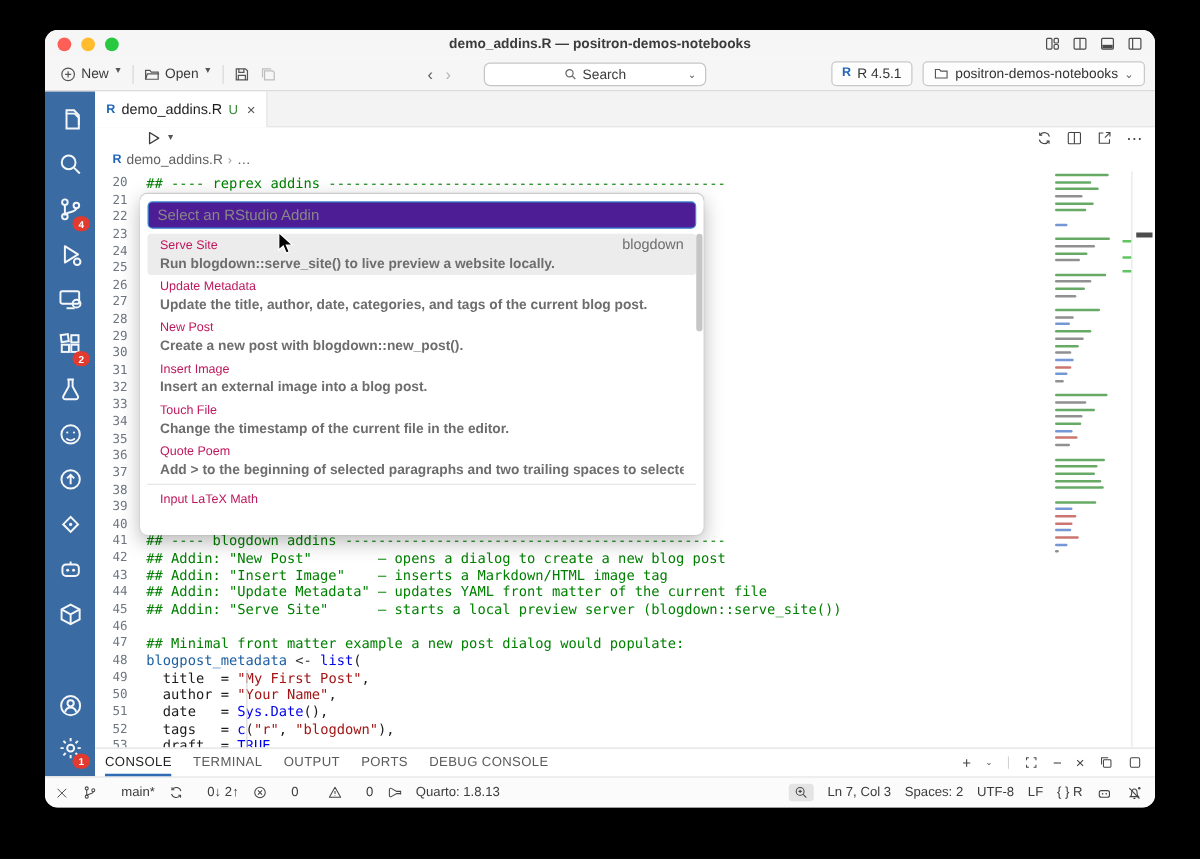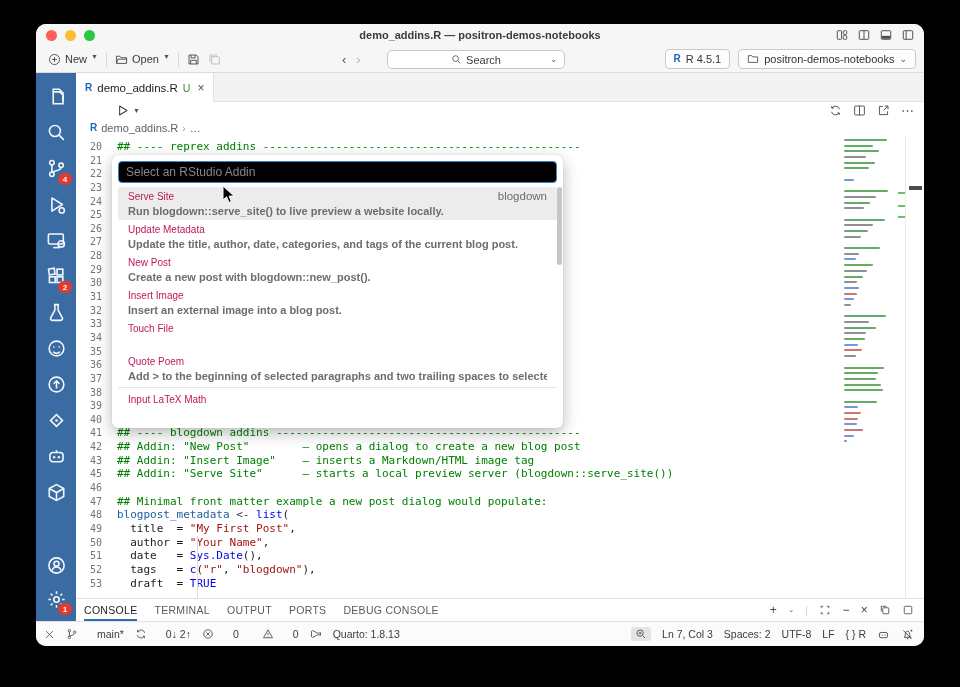--- a/index.html
+++ b/index.html
@@ -70,21 +70,21 @@
   .minimap{position:absolute;right:18px;top:2px;width:62px;bottom:0;}
   .mline{height:2px;margin-bottom:3.7px;border-radius:1px;}
   .gutter{position:absolute;right:0;top:0;width:18px;bottom:0;border-left:1px solid #e8e8e8;background:#fff;}
   .ovr-cursor{position:absolute;right:2px;top:49px;width:13px;height:4px;background:#4c4c4c;}
   .ovr-add{position:absolute;width:7px;height:2px;background:#62c462;right:19px;}
 
   
   .quickpick{position:absolute;left:36px;top:18px;width:451px;height:273px;background:#fff;border-radius:6px;
     box-shadow:0 0 1px rgba(0,0,0,.25),0 5px 16px rgba(0,0,0,.28);padding:6px;box-sizing:border-box;overflow:hidden;z-index:5;}
   .qpinput{height:22px;border:1.5px solid #3986d1;border-radius:4px;display:flex;align-items:center;box-sizing:border-box;
-    background:#000000;}
+    background:#4c1d95;}
   .qpinput span{color:#878787;font-size:12px;padding-left:7px;}
   .qplist{margin-top:4px;position:relative;}
   .qp-row{height:33px;box-sizing:border-box;padding:2px 10px 0;border-radius:3px;}
   .qp-row.compact{height:28px;padding-top:0;}
   .qp-row.focused{background:#ececec;}
   .qp-toprow{display:flex;align-items:baseline;}
   .qp-label{font-size:10px;color:#be185d;line-height:15px;flex:1;}
   .qp-meta{font-size:11.5px;color:#6d6d6d;}
   .qp-desc{font-size:11px;color:#6d6d6d;line-height:14px;white-space:nowrap;overflow:hidden;font-weight:bold;}
   .qp-sep{height:1px;background:#e6e6e6;margin:2px 0;}
@@ -389,20 +389,21 @@
               <div class="line"><span class="ln">34</span><span class="code"></span></div>
               <div class="line"><span class="ln">35</span><span class="code"></span></div>
               <div class="line"><span class="ln">36</span><span class="code"></span></div>
               <div class="line"><span class="ln">37</span><span class="code"></span></div>
               <div class="line"><span class="ln">38</span><span class="code"></span></div>
               <div class="line"><span class="ln">39</span><span class="code"></span></div>
               <div class="line"><span class="ln">40</span><span class="code"></span></div>
               <div class="line"><span class="ln">41</span><span class="code"><span class="tk-c">## ---- blogdown addins ----------------------------------------------</span></span></div>
               <div class="line"><span class="ln">42</span><span class="code"><span class="tk-c">## Addin: "New Post"        – opens a dialog to create a new blog post</span></span></div>
               <div class="line"><span class="ln">43</span><span class="code"><span class="tk-c">## Addin: "Insert Image"    – inserts a Markdown/HTML image tag</span></span></div>
+              <div class="line"><span class="ln">44</span><span class="code"><span class="tk-c">## Addin: "Update Metadata" – updates YAML front matter of the current file</span></span></div>
               <div class="line"><span class="ln">45</span><span class="code"><span class="tk-c">## Addin: "Serve Site"      – starts a local preview server (blogdown::serve_site())</span></span></div>
               <div class="line"><span class="ln">46</span><span class="code"></span></div>
               <div class="line"><span class="ln">47</span><span class="code"><span class="tk-c">## Minimal front matter example a new post dialog would populate:</span></span></div>
               <div class="line"><span class="ln">48</span><span class="code"><span class="tk-v">blogpost_metadata</span><span class="tk-p"> </span><span class="tk-o">&lt;-</span><span class="tk-p"> </span><span class="tk-f">list</span><span class="tk-p">(</span></span></div>
               <div class="line"><span class="ln">49</span><span class="code"><span class="tk-p">  title  = </span><span class="tk-s">"My First Post"</span><span class="tk-p">,</span></span></div>
               <div class="line"><span class="ln">50</span><span class="code"><span class="tk-p">  author = </span><span class="tk-s">"Your Name"</span><span class="tk-p">,</span></span></div>
               <div class="line"><span class="ln">51</span><span class="code"><span class="tk-p">  date   = </span><span class="tk-f">Sys.Date</span><span class="tk-p">(),</span></span></div>
               <div class="line"><span class="ln">52</span><span class="code"><span class="tk-p">  tags   = </span><span class="tk-f">c</span><span class="tk-p">(</span><span class="tk-s">"r"</span><span class="tk-p">, </span><span class="tk-s">"blogdown"</span><span class="tk-p">),</span></span></div>
               <div class="line"><span class="ln">53</span><span class="code"><span class="tk-p">  draft  = </span><span class="tk-k">TRUE</span></span></div>
             </div>
@@ -498,20 +499,21 @@
                 <div class="qp-row">
                   <div class="qp-toprow">
                     <span class="qp-label">Insert Image</span>
                   </div>
                   <div class="qp-desc">Insert an external image into a blog post.</div>
                 </div>
                 <div class="qp-row">
                   <div class="qp-toprow">
                     <span class="qp-label">Touch File</span>
                   </div>
+                  <div class="qp-desc">Change the timestamp of the current file in the editor.</div>
                 </div>
                 <div class="qp-row">
                   <div class="qp-toprow">
                     <span class="qp-label">Quote Poem</span>
                   </div>
                   <div class="qp-desc">Add &gt; to the beginning of selected paragraphs and two trailing spaces to selected lines.</div>
                 </div>
                 <div class="qp-sep"></div>
                 <div class="qp-row">
                   <div class="qp-toprow">

